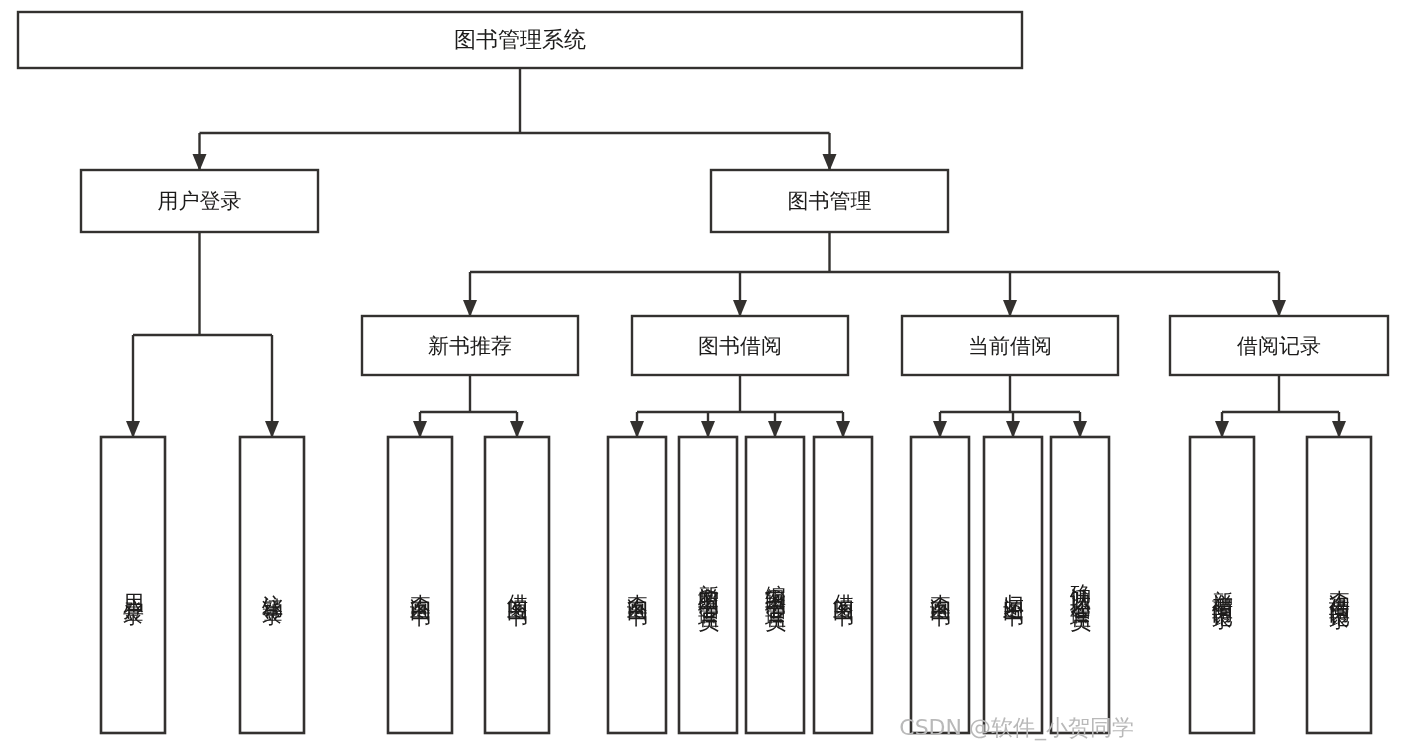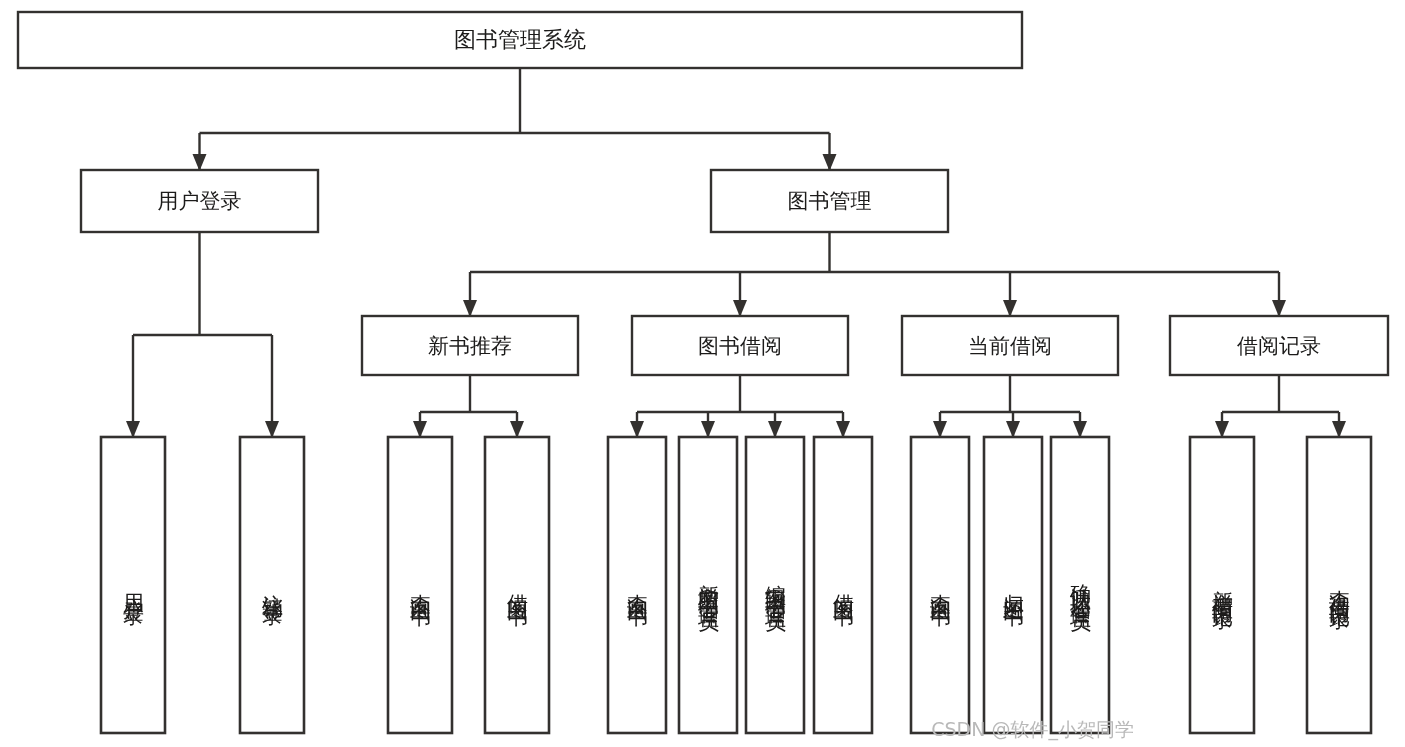--- a/index.html
+++ b/index.html
@@ -31,21 +31,21 @@
     font-size:21px;color:#1c1b1a;
     writing-mode:vertical-rl;
     text-orientation:upright;
     letter-spacing:4px;
     line-height:1;
     white-space:nowrap;
   }
   .watermark{
     position:absolute;right:8px;bottom:4px;
     font-family:"DejaVu Sans","Liberation Sans",sans-serif;
-    font-size:19px;color:#b9b9b9;white-space:nowrap;
+    font-size:22px;color:#b9b9b9;white-space:nowrap;
   }
 </style>
 </head>
 <body>
 
 <div id="diagram-root">
 
   <svg id="tree" viewBox="0 0 1405 747">
     <g id="links-layer">
         <line x1="520" y1="68" x2="520" y2="133" class="link"></line>

